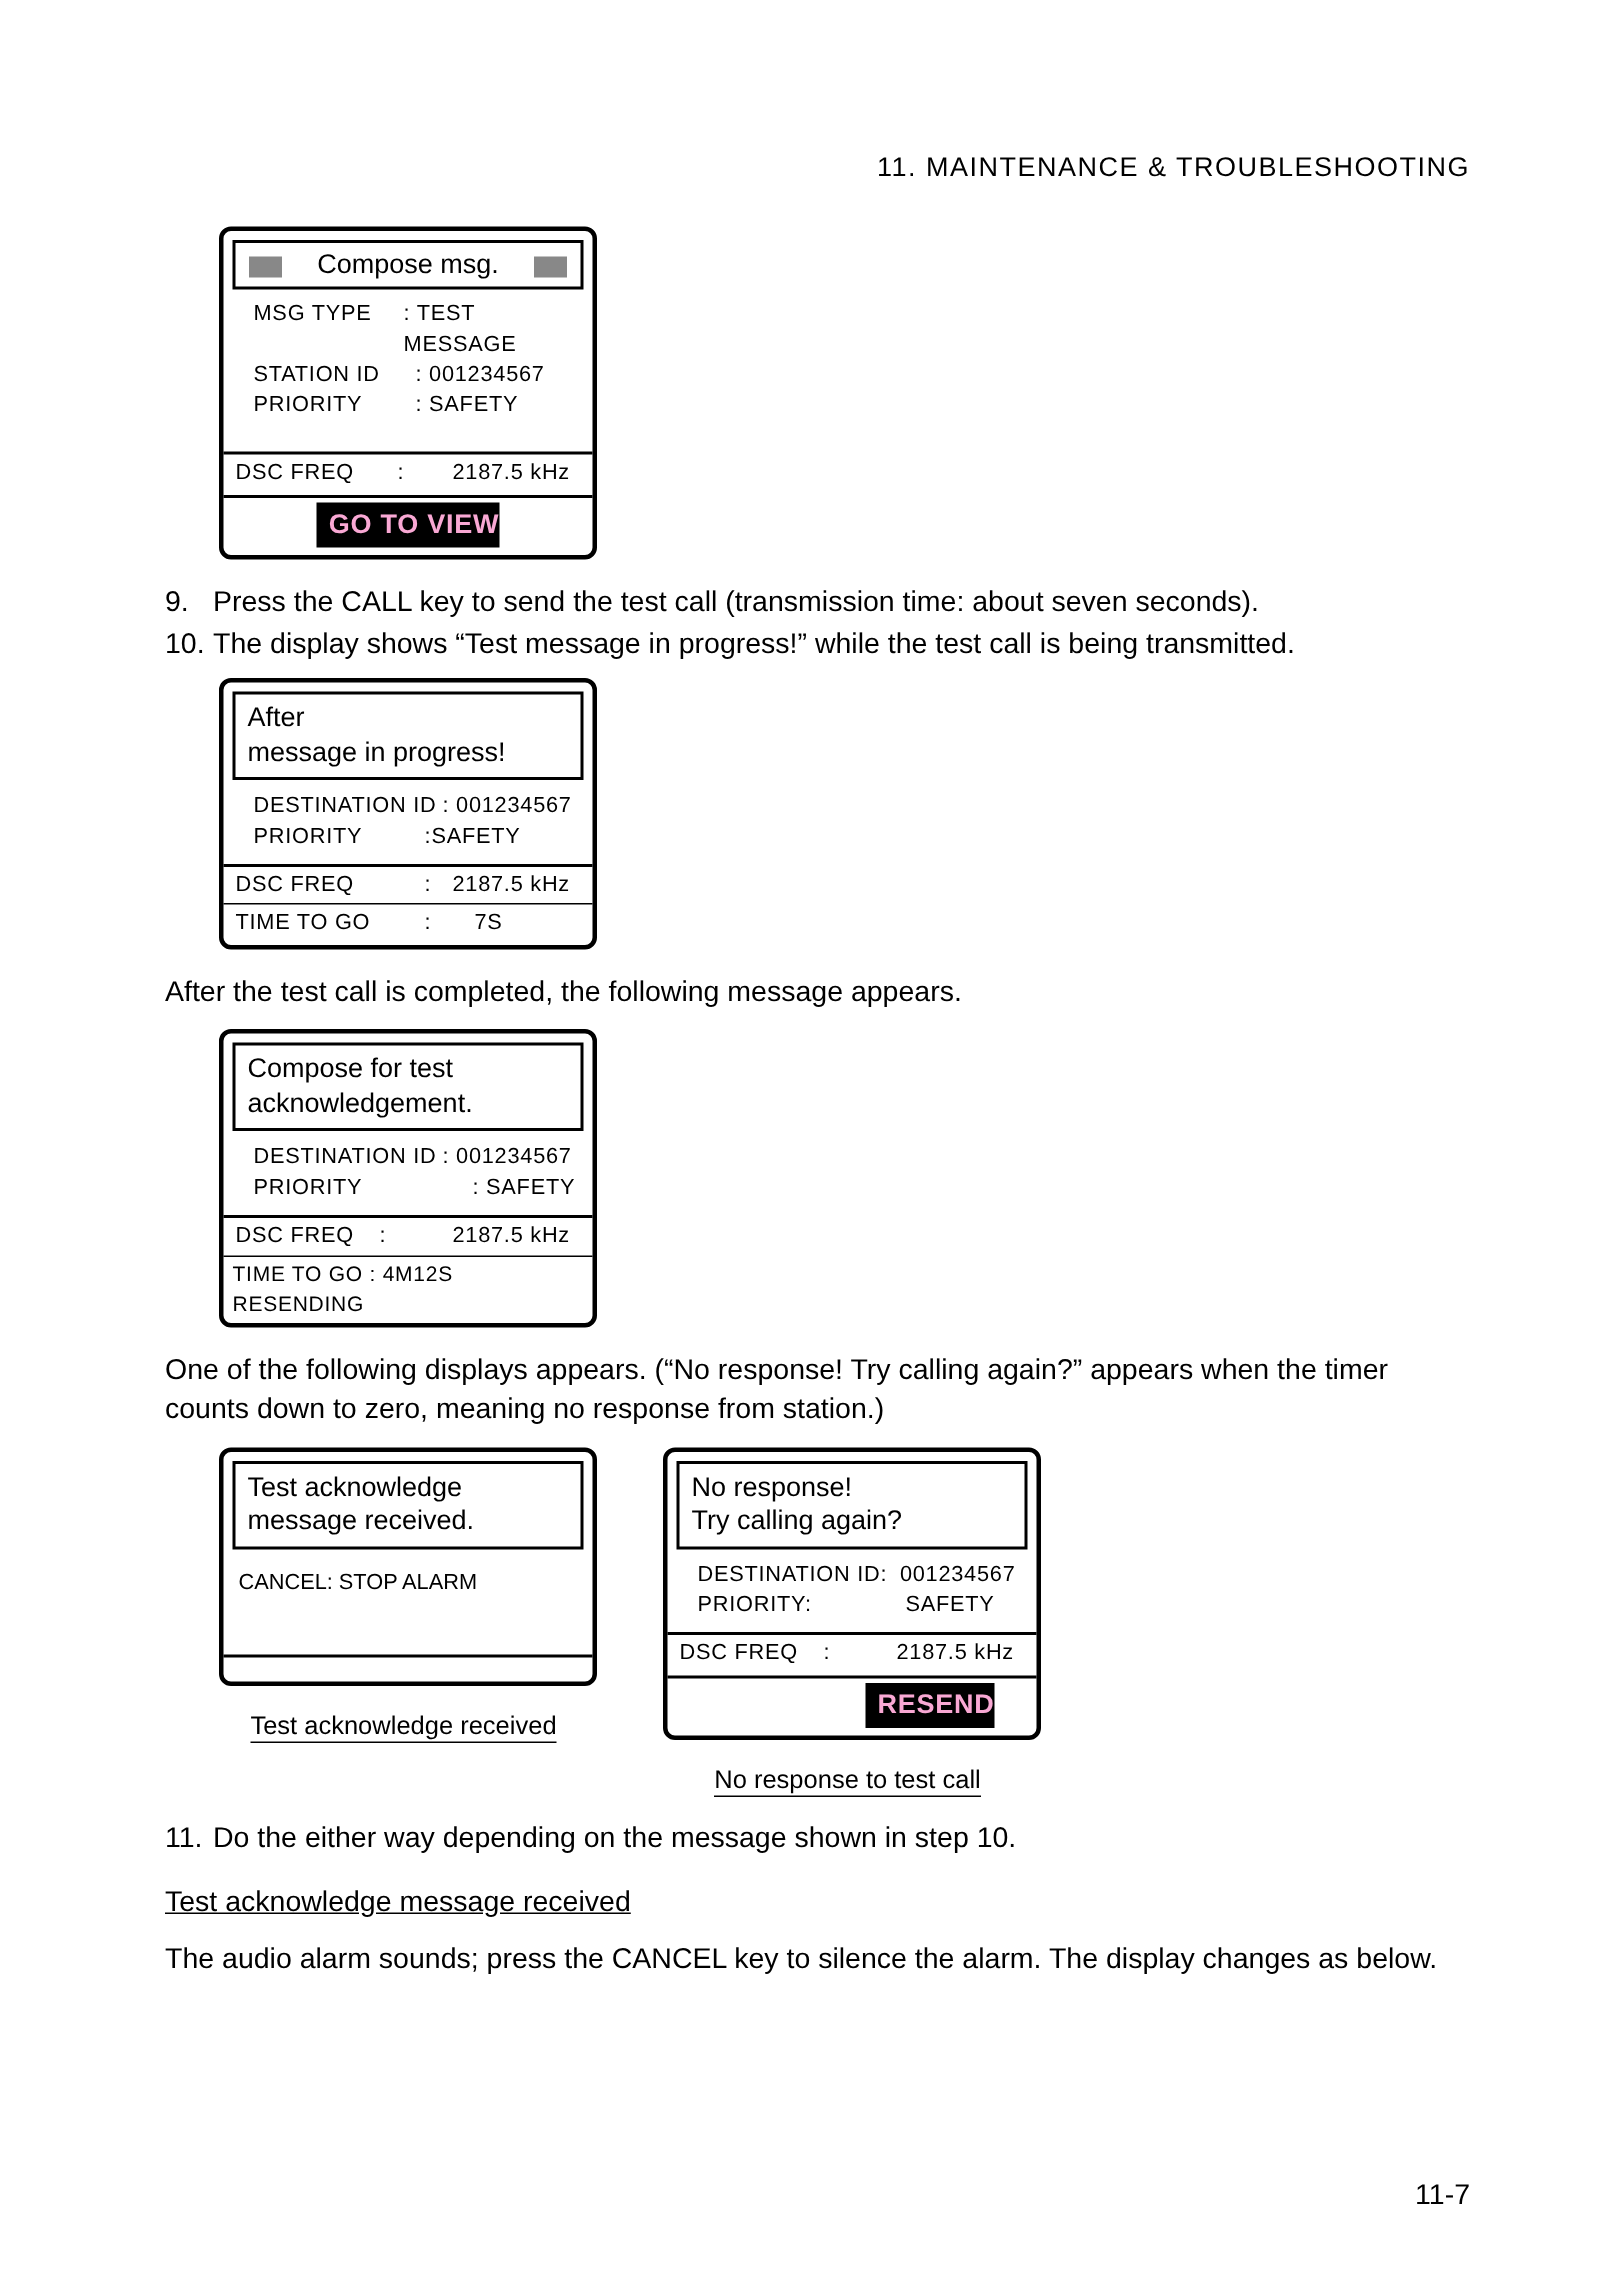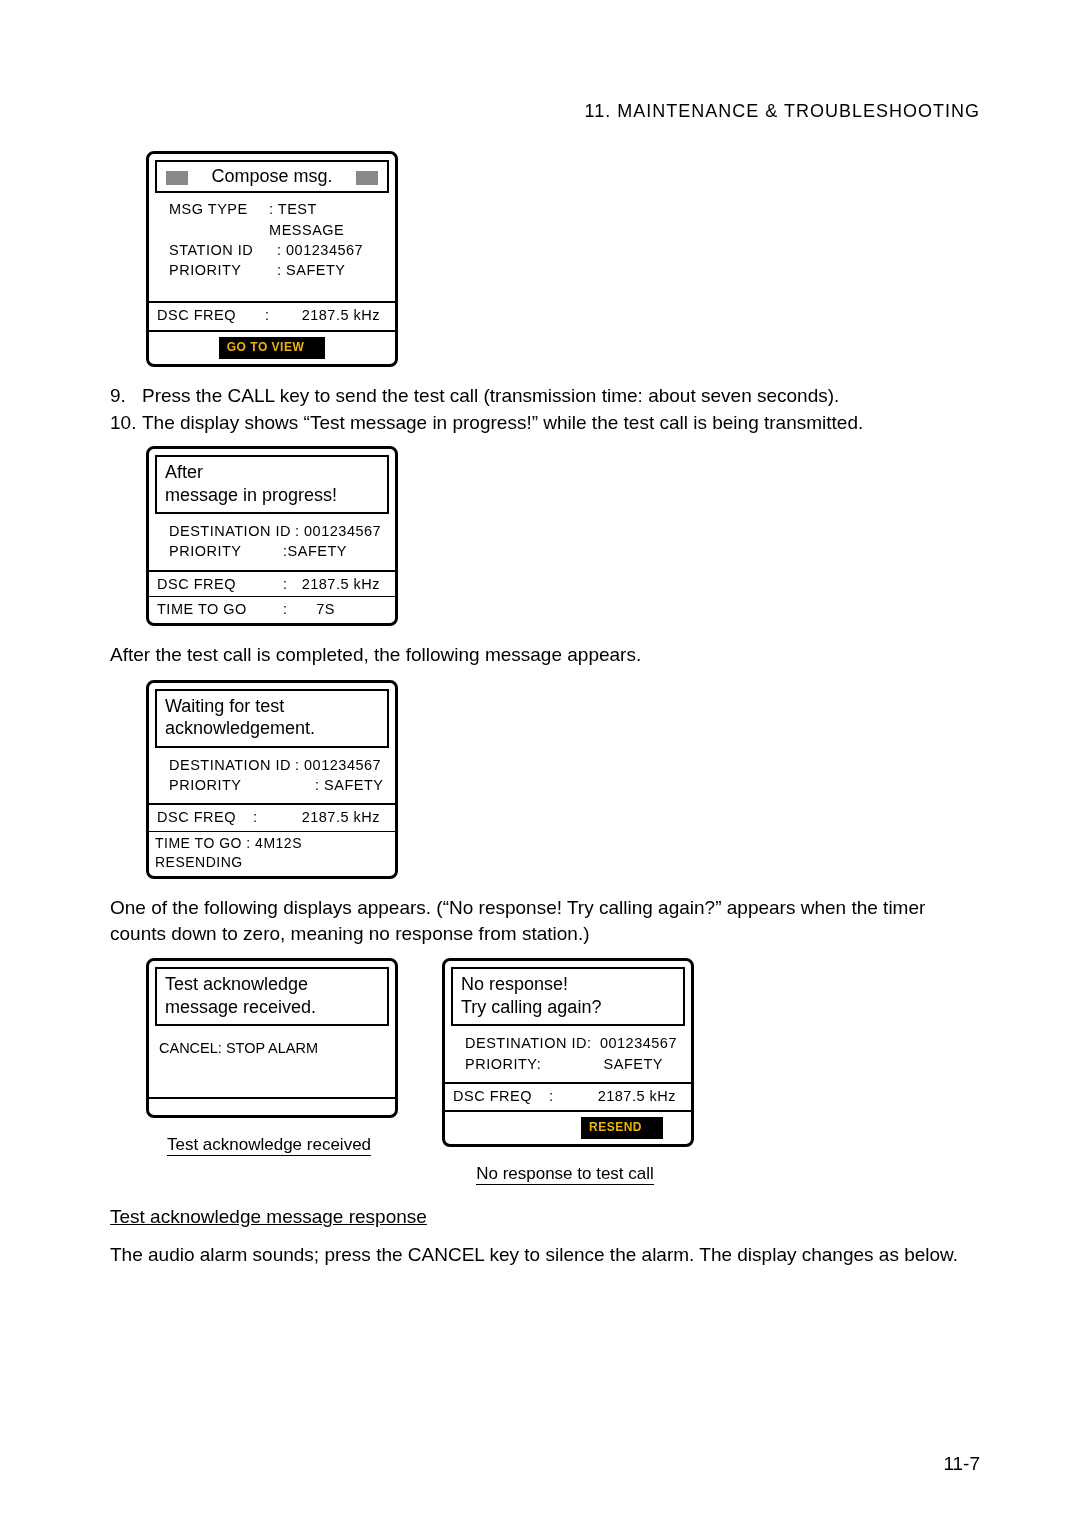--- a/index.html
+++ b/index.html
@@ -54,24 +54,24 @@
   .screen .section {
     padding: 2px 8px 4px 10px;
   }
   .screen .divider {
     border-top: 2px solid #000;
     margin: 2px 0 0 0;
   }
   .go-btn, .resend-btn {
     display: inline-block;
     background: #000;
-    color: #eab308;
+    color: #f9a8d4;
     font-weight: bold;
-    font-size: 12px;
-    padding: 2px 21px 3px 8px;
+    font-size: 18px;
+    padding: 2px 0 3px 8px;
     letter-spacing: 0.5px;
   }
   .screen .footer {
     text-align: center;
     padding: 3px 0 5px 0;
   }
   .body-text { font-size: 19px; }
   ol.steps { list-style: none; padding: 0; margin: 0 0 10px 0; }
   ol.steps li { display: flex; margin: 2px 0; }
   ol.steps li .num { width: 32px; flex: 0 0 32px; }
@@ -181,21 +181,21 @@
       <span class="k">TIME TO GO</span>
       <span class="c">:</span>
       <span class="v" style="padding-right:60px;">7S</span>
     </div>
   </div>
 
   <div class="para body-text">After the test call is completed, the following message appears.</div>
 
   <div class="screen mini">
     <div class="inner">
-      <div>Waiting for test</div>
+      <div>Compose for test</div>
       <div>acknowledgement.</div>
     </div>
     <div class="section" style="padding-top:3px;">
       <div class="field-row">
           <span class="k">DESTINATION ID</span>
           <span class="v">: 001234567</span>
         </div>
       <div class="field-row">
           <span class="k">PRIORITY</span>
           <span class="v" style="margin-left:20px;">: SAFETY</span>
@@ -254,21 +254,27 @@
         </div>
         <div class="divider"></div>
         <div class="footer" style="text-align:right; padding-right:28px;">
           <span class="resend-btn">RESEND</span>
         </div>
       </div>
       <div class="caption"><span>No response to test call</span></div>
     </div>
   </div>
 
+  <ol class="steps body-text" style="margin-top:14px;">
+    <li>
+        <span class="num">11.</span>
+        <span>Do the either way depending on the message shown in step 10.</span>
+      </li>
+  </ol>
 
   <div class="para body-text" style="margin-top:18px;">
-    <span class="underline">Test acknowledge message response</span>
+    <span class="underline">Test acknowledge message received</span>
   </div>
 
   <div class="para body-text">The audio alarm sounds; press the CANCEL key to silence the alarm. The display changes as below.</div>
 
   <div class="page-num">11-7</div>
 </div>
 
 </body></html>

